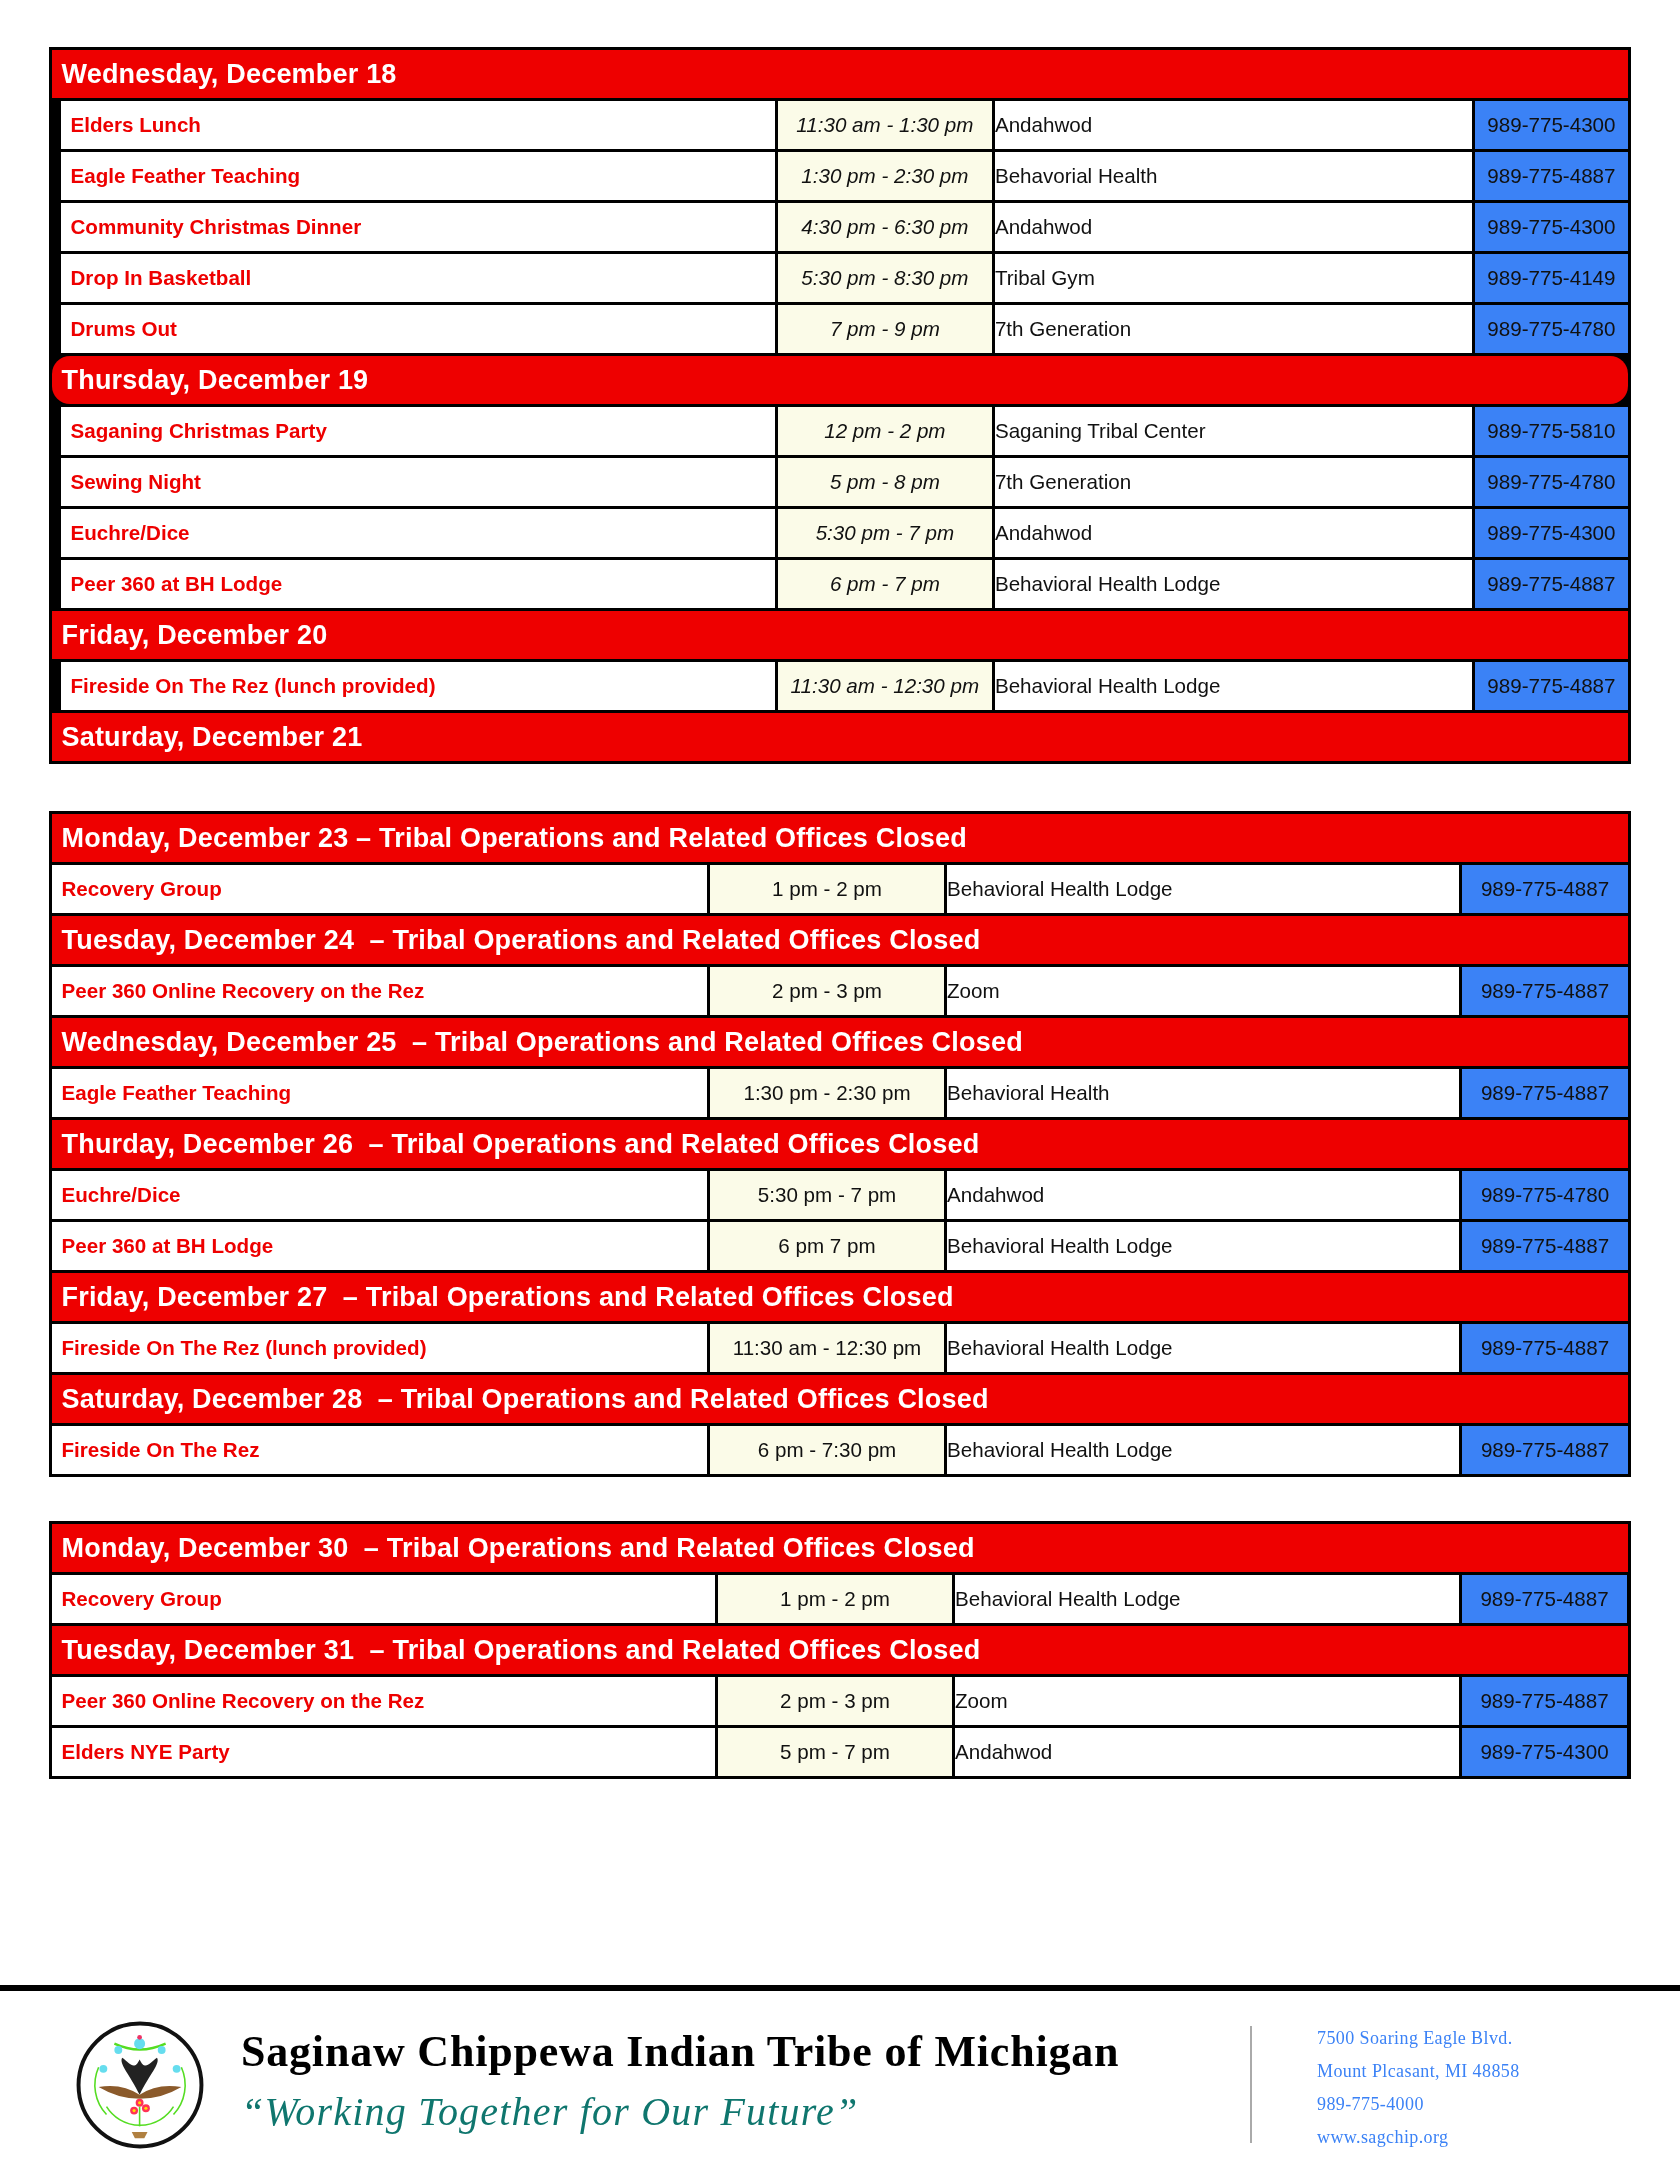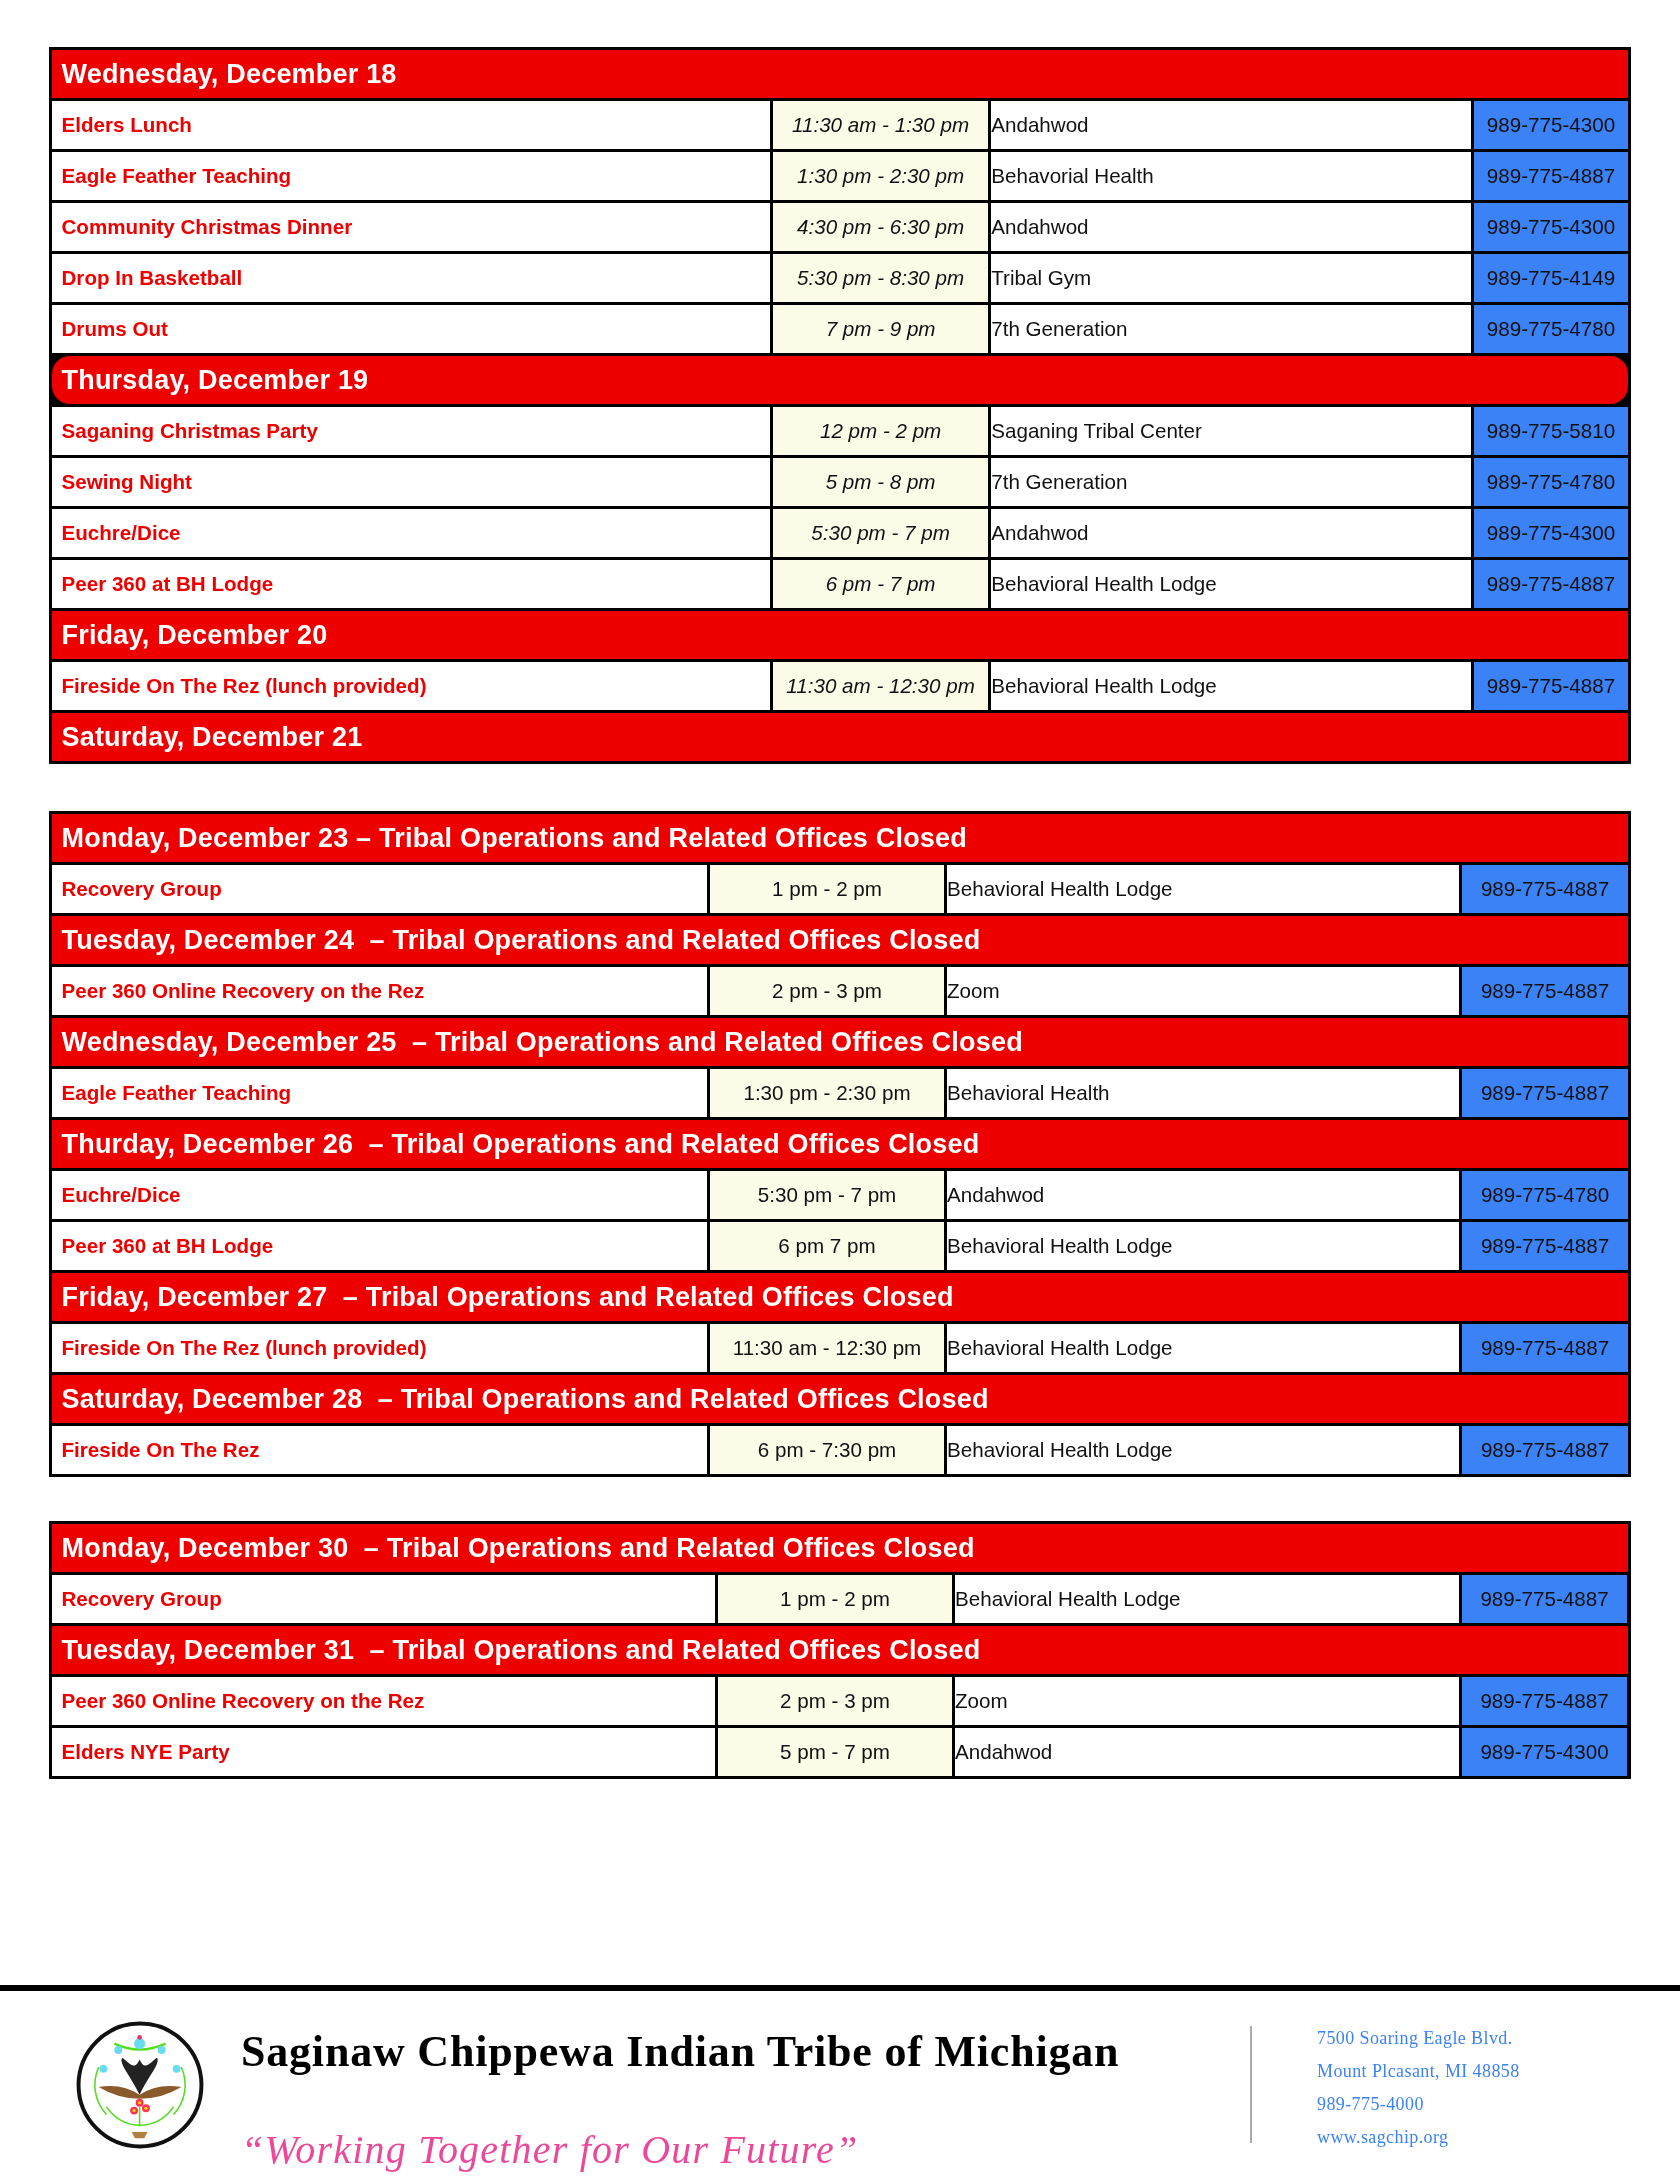--- a/index.html
+++ b/index.html
@@ -17,30 +17,30 @@
   .hdr { background: #ee0000; color: #fff; font-weight: bold; font-size: 27px;
          line-height: 48px; padding-left: 9.5px; white-space: pre; letter-spacing: 0.2px; }
   .cell { box-sizing: border-box; height: 48px; line-height: 48px; font-size: 20.6px;
           white-space: nowrap; overflow: hidden; }
   .c-name { background: #fff; color: #ee0000; font-weight: bold; padding-left: 9.5px; }
   .c-time { background: #fbfbe8; color: #111; text-align: center; border-left: 3.2px solid #000; border-right: 3.2px solid #000; }
   .c-loc  { background: #fff; color: #111; }
   .c-phone{ background: #3b82f6; color: #111; text-align: center; border-left: 3.2px solid #000; }
 
   
-  #table-0 .c-name { width: 773px; } #table-0 .c-time { width: 238px; font-style: italic; } #table-0 .c-loc { width: 517px; } #table-0 .c-phone { width: 169px; }
+  #table-0 .c-name { width: 773px; margin-left: 9px; } #table-0 .c-time { width: 238px; font-style: italic; } #table-0 .c-loc { width: 517px; } #table-0 .c-phone { width: 169px; }
   #table-1 .c-name { width: 655px; } #table-1 .c-time { width: 240px; } #table-1 .c-loc { width: 512px; } #table-1 .c-phone { width: 169px; }
   #table-2 .c-name { width: 663px; } #table-2 .c-time { width: 240px; } #table-2 .c-loc { width: 504px; } #table-2 .c-phone { width: 168px; }
 
   .footer-rule { position: absolute; left: 0; top: 1985px; width: 1680px; height: 5.5px; background: #000; }
   .logo { position: absolute; left: 75px; top: 2020px; width: 130px; height: 130px; }
   .org-title { position: absolute; left: 241px; top: 2026px; font-family: "Liberation Serif", "DejaVu Serif", serif;
                font-weight: bold; font-size: 44px; color: #000; letter-spacing: 0.8px; white-space: nowrap; }
   .tagline { position: absolute; left: 241px; top: 2088px; font-family: "Liberation Serif", "DejaVu Serif", serif;
-             font-style: italic; font-size: 40px; color: #ec4899; letter-spacing: 1.2px; white-space: nowrap; margin-top: 38px; }
+             font-style: italic; font-size: 40px; color: #0f766e; letter-spacing: 1.2px; white-space: nowrap; }
   .vdivider { position: absolute; left: 1250px; top: 2026px; width: 1.6px; height: 117px; background: #aaa; }
   .address { position: absolute; left: 1317px; top: 2022px; font-family: "Liberation Serif", "DejaVu Serif", serif;
              font-size: 18px; line-height: 33px; color: #3b82f6; }
   .address div { white-space: nowrap; letter-spacing: 0.4px; }
 </style>
 </head>
 <body>
 
 <div class="sched" id="table-0">
     <div class="row">

